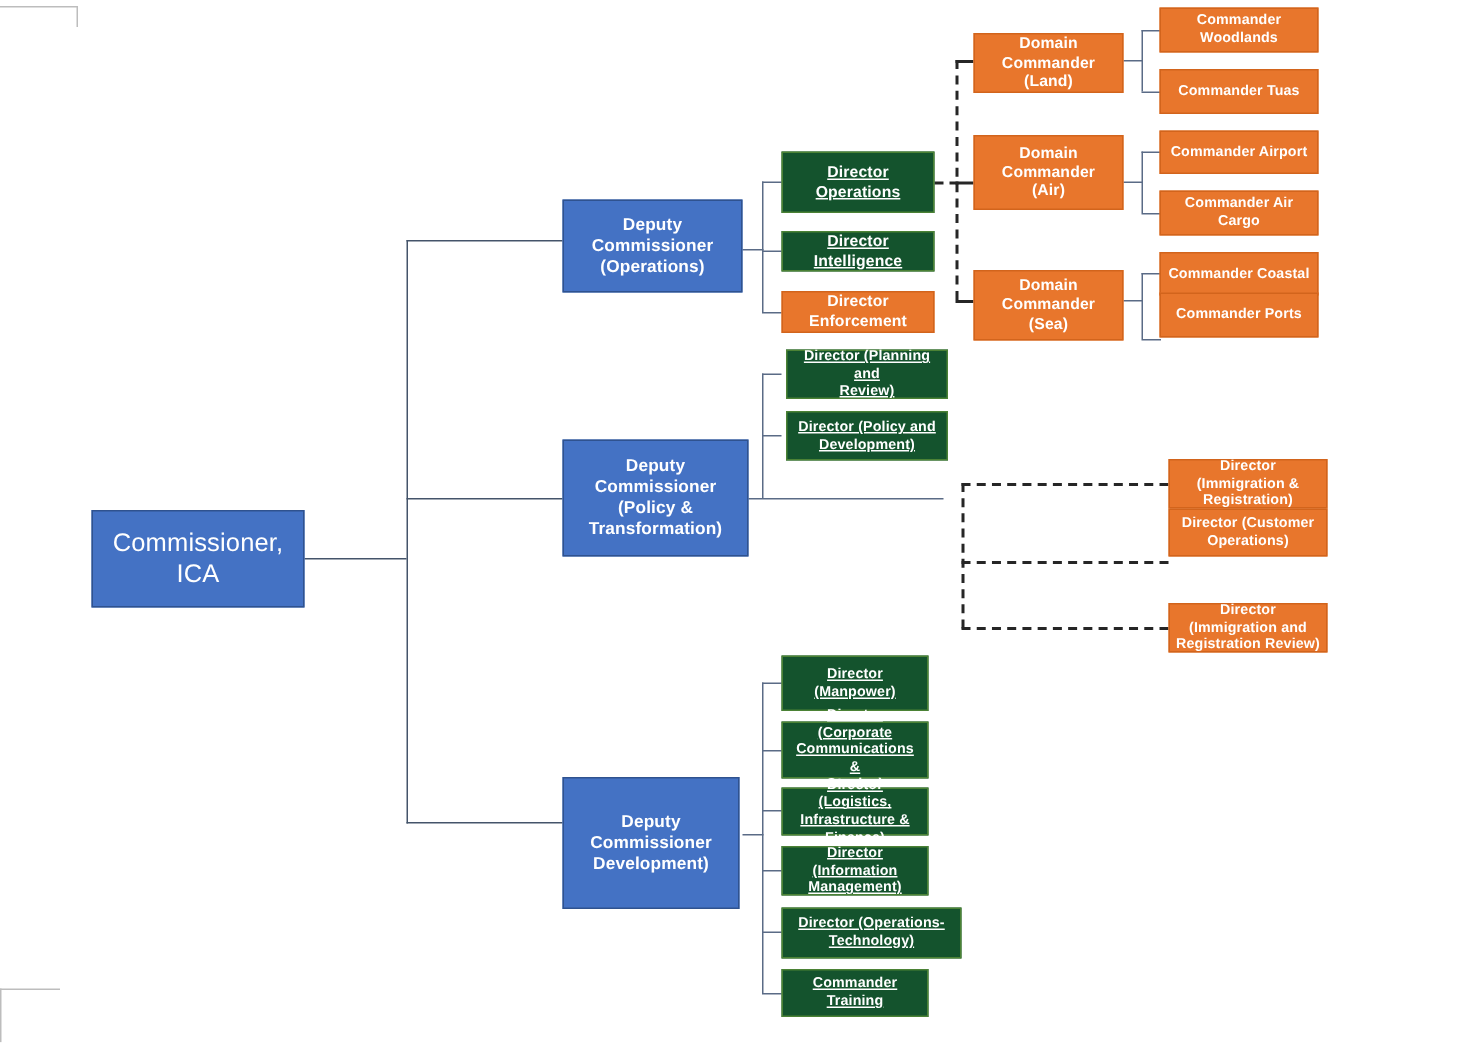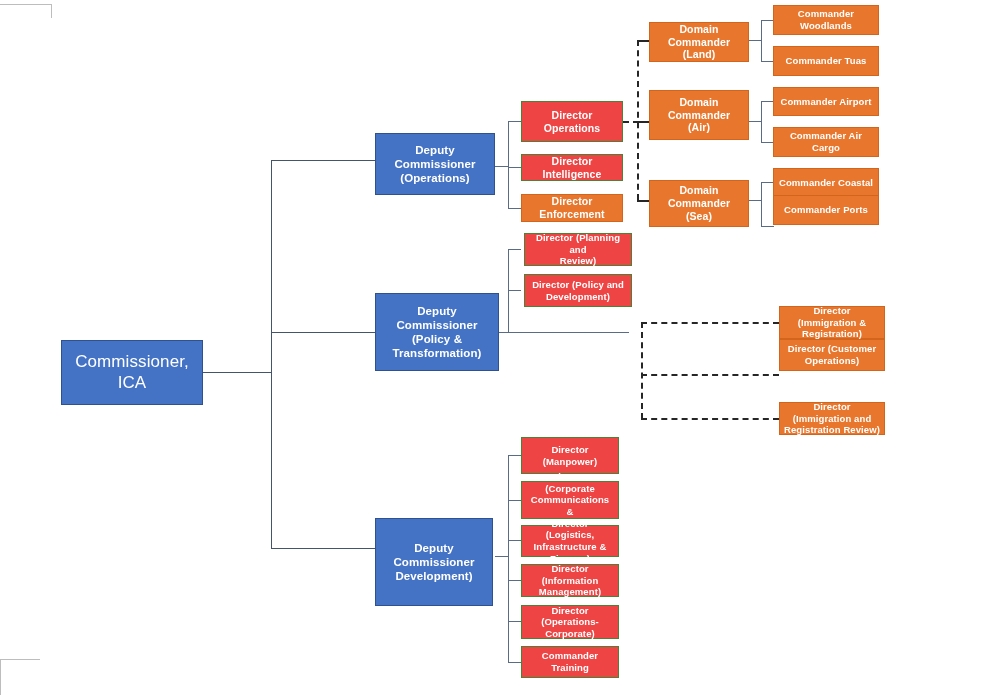--- a/index.html
+++ b/index.html
@@ -72,23 +72,24 @@
     letter-spacing: 0.1px;
   }
   .node span { display: block; width: 100%; }
 
   .node.blue {
     background: #4472C4;
     border: 1px solid #2F528F;
     font-weight: bold;
   }
   .node.green {
-    background: #ef4444;
+    background: #14532d;
     border: 1px solid #4B8235;
     font-weight: bold;
+    text-decoration: underline;
   }
   .node.orange {
     background: #E8762C;
     border: 1px solid #D2641C;
     font-weight: bold;
   }
 
   .root-text { font-size: 17px; font-weight: normal; }
   .dc-text   { font-size: 11.5px; }
   .lvl2-text { font-size: 10.5px; }
@@ -277,23 +278,23 @@
       <span>Director (Logistics,</span>
       <span>Infrastructure &amp; Finance)</span>
     </span>
   </div>
   <div class="node green" style="left:521px; top:564px; width:98px; height:33px;">
     <span class="lvl3-text">
       <span>Director (Information</span>
       <span>Management)</span>
     </span>
   </div>
-  <div class="node green" style="left:521px; top:605px; width:98px; height:34px;">
+  <div class="node green" style="left:521px; top:605px; width:120px; height:34px;">
     <span class="lvl3-text">
       <span>Director (Operations-</span>
-      <span>Corporate)</span>
+      <span>Technology)</span>
     </span>
   </div>
   <div class="node green" style="left:521px; top:646px; width:98px; height:32px;">
     <span class="lvl3-text">Commander Training</span>
   </div>
 
 </div>
 
 </body></html>

